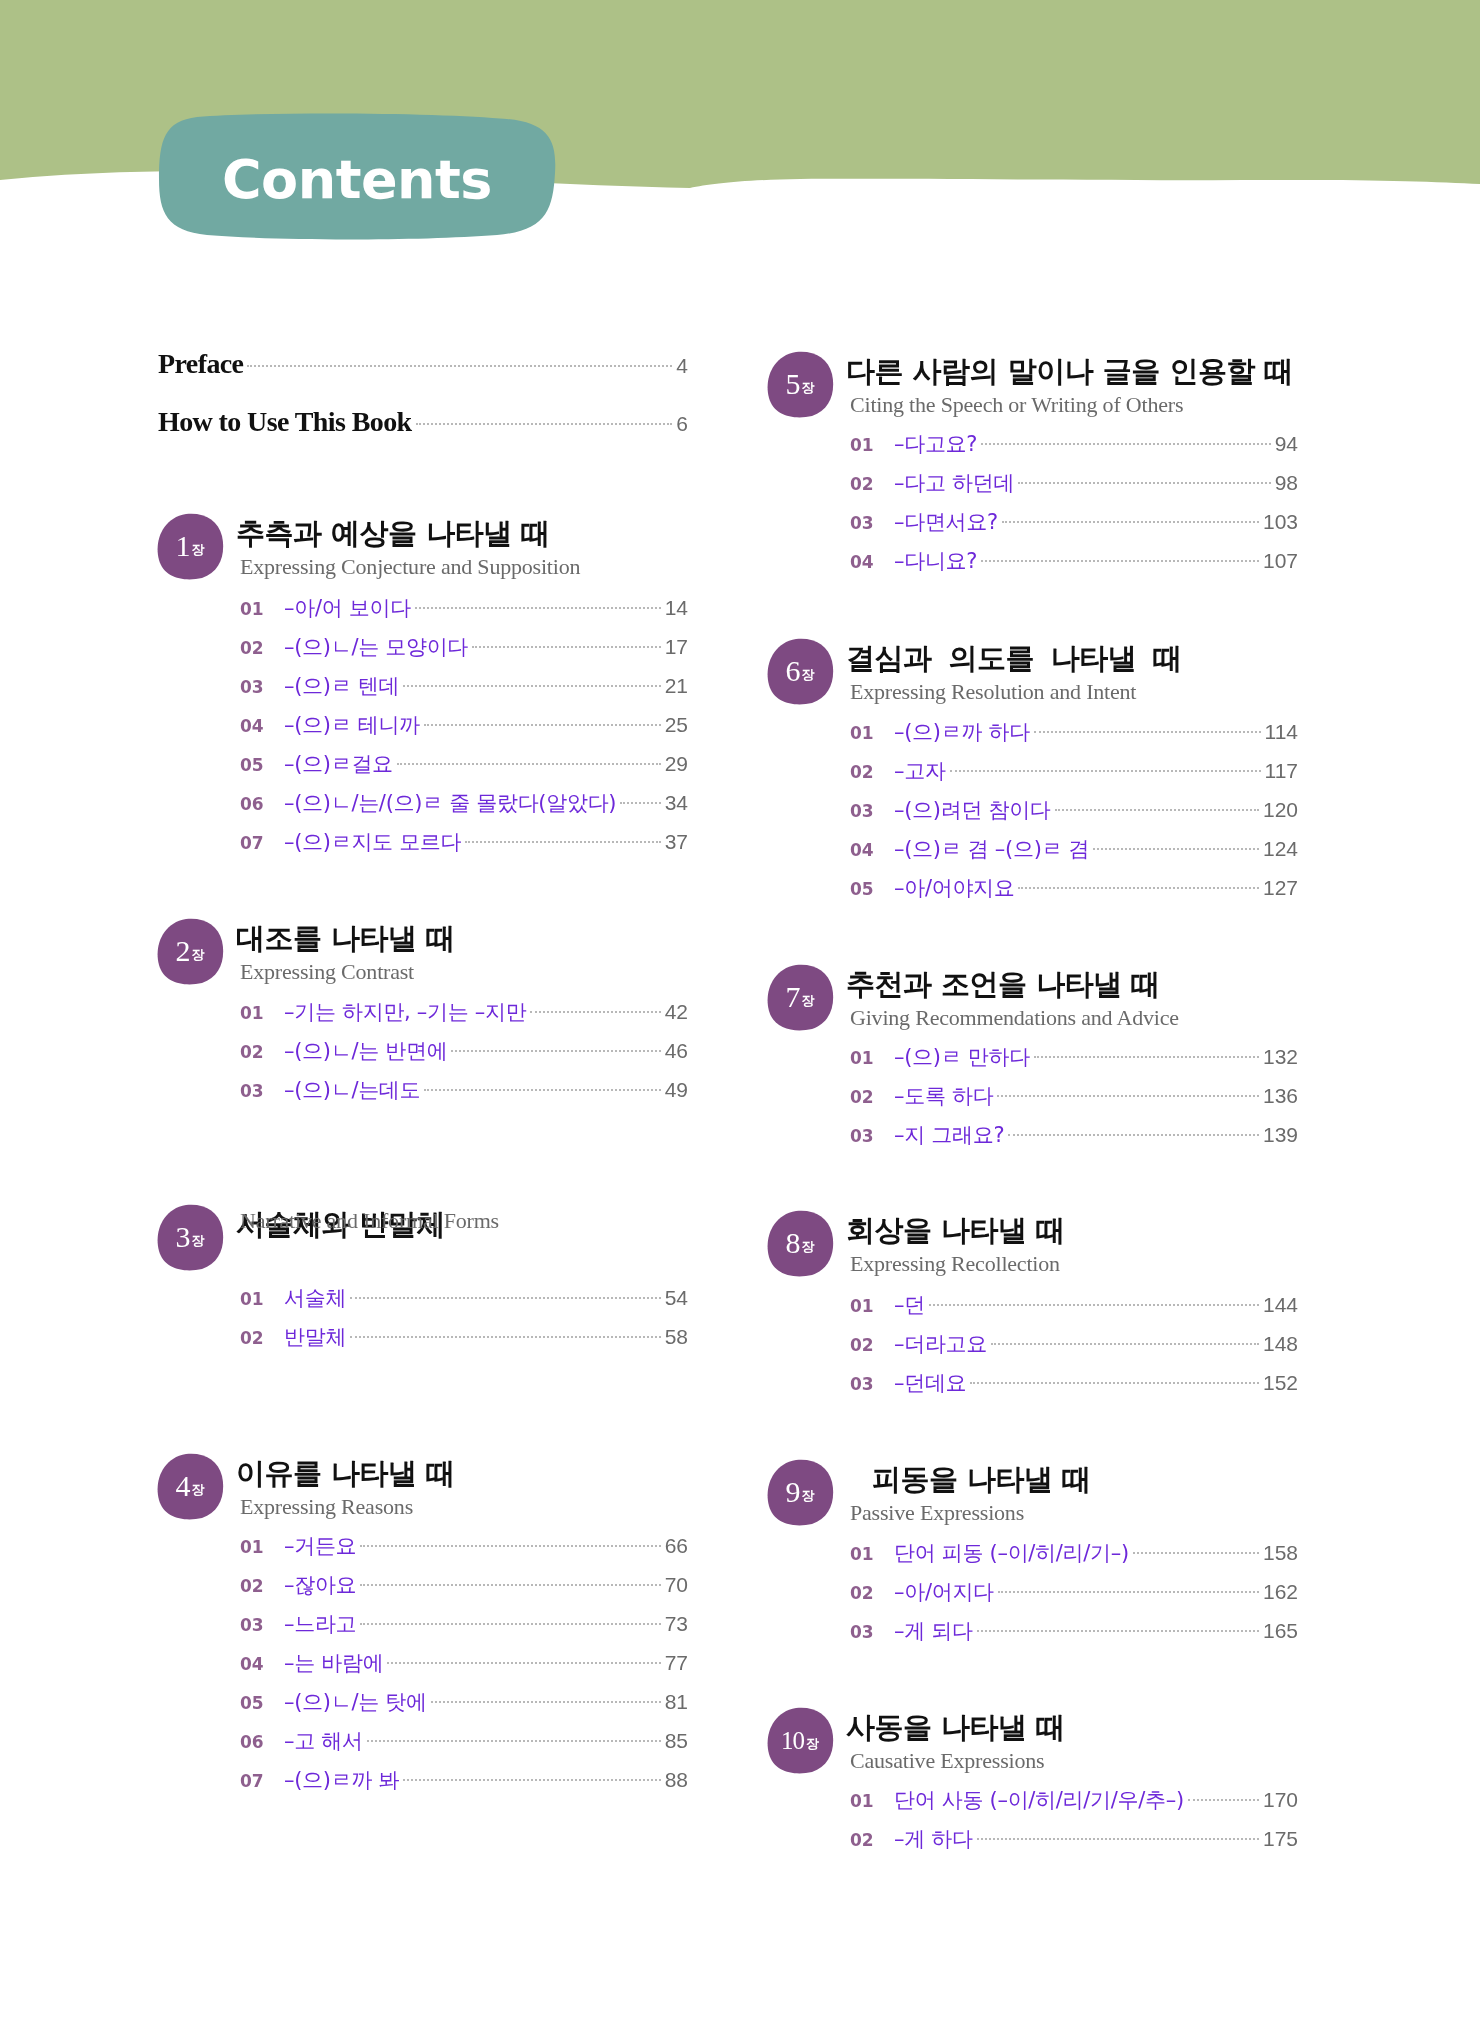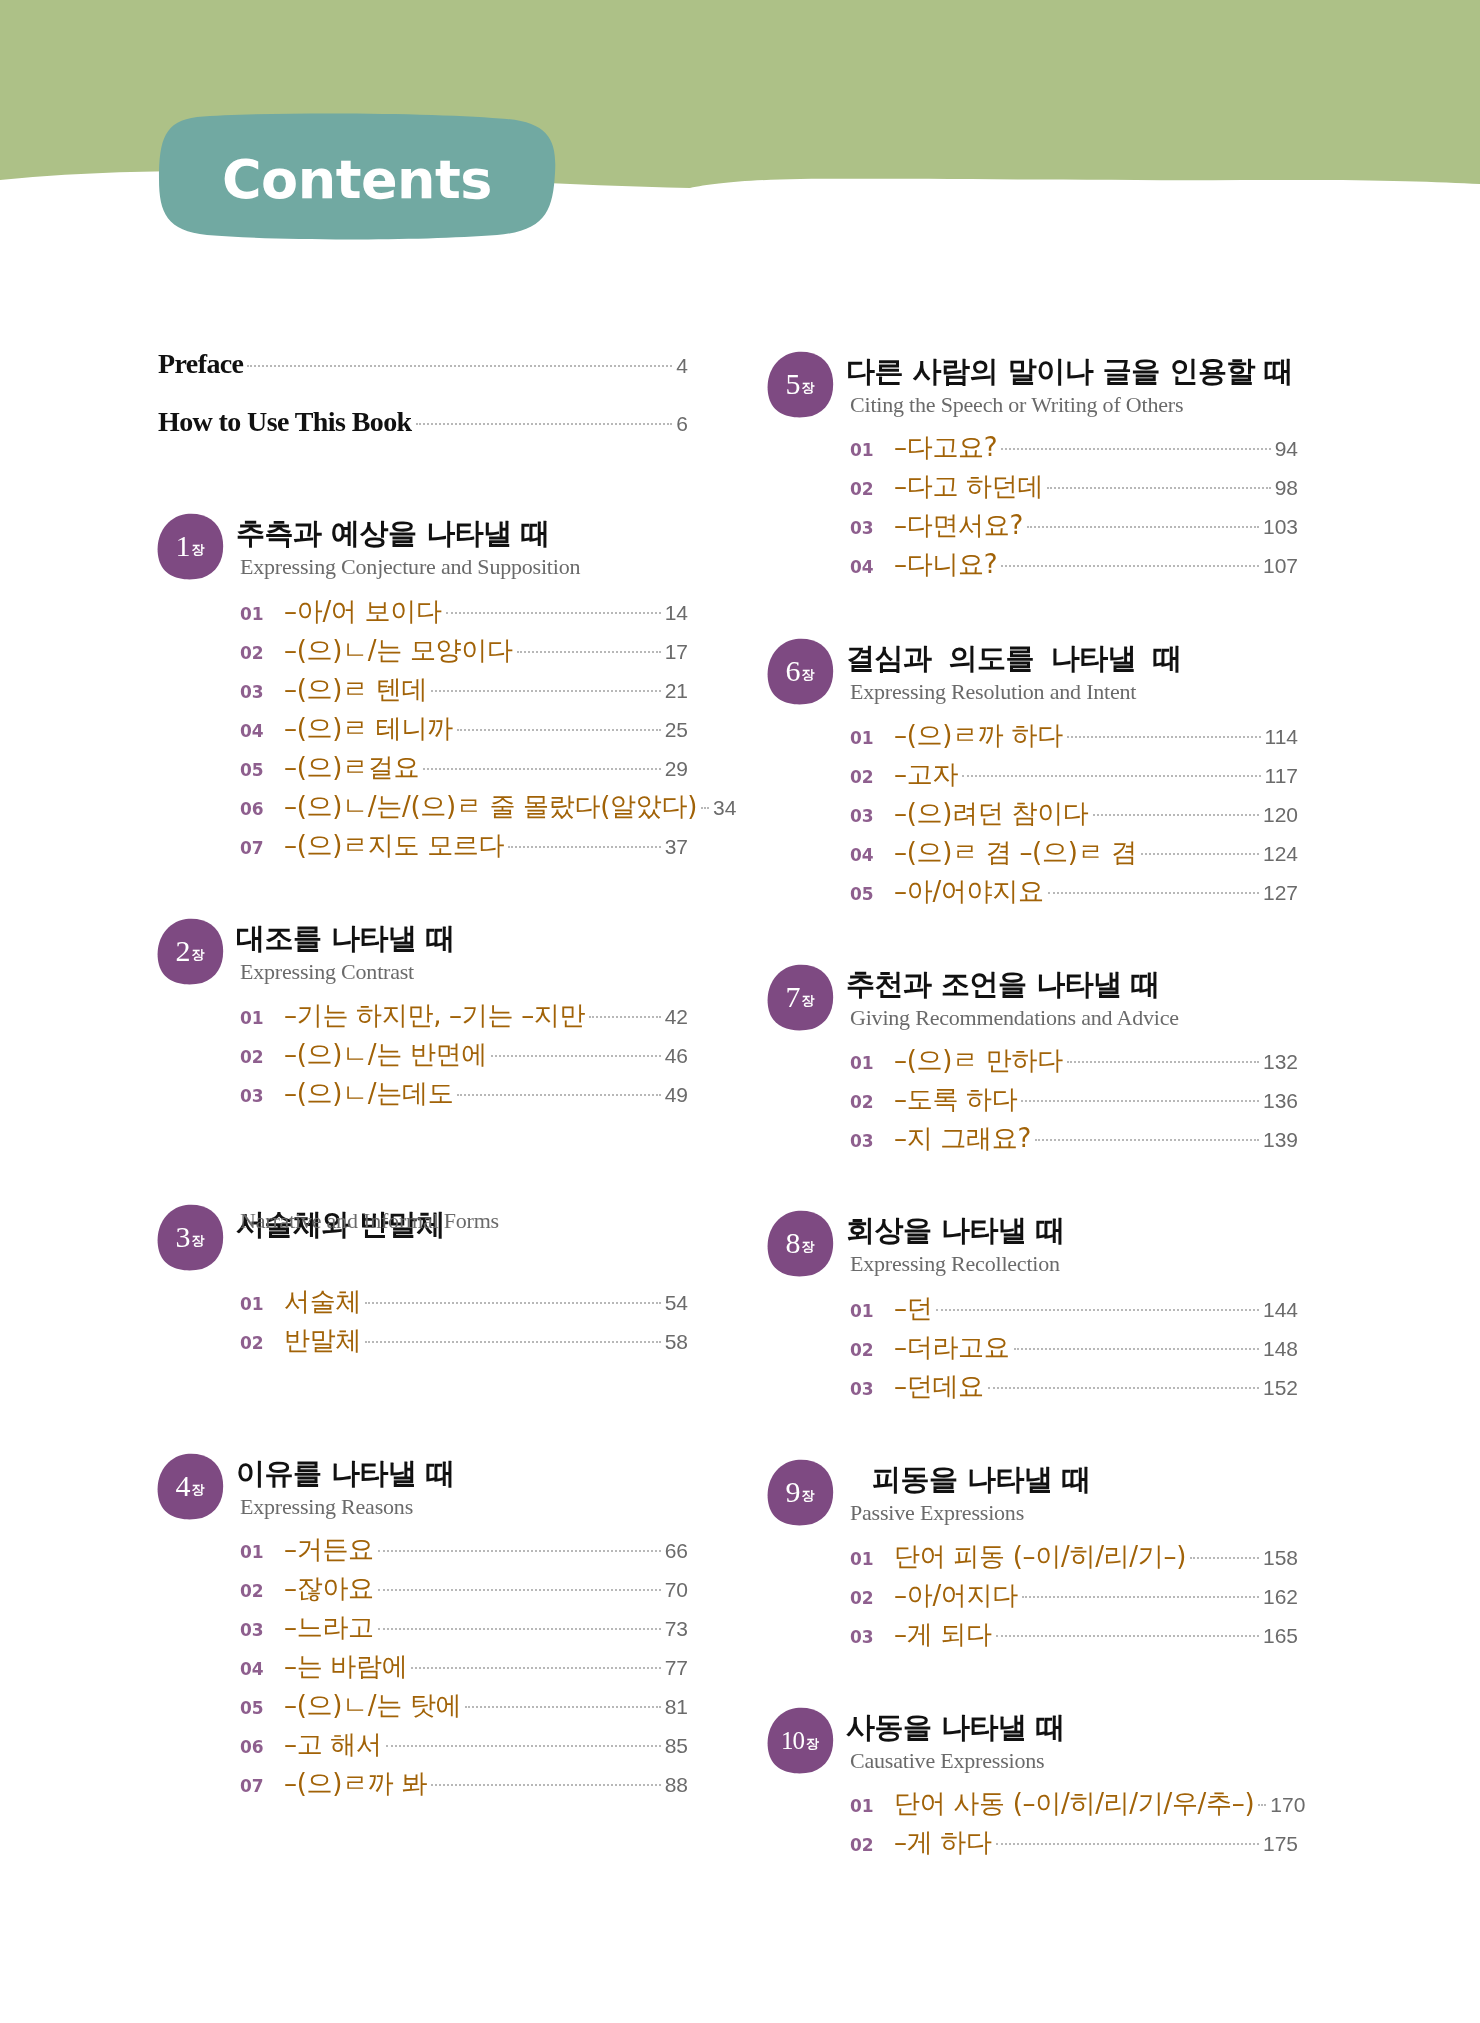--- a/index.html
+++ b/index.html
@@ -65,21 +65,21 @@
     letter-spacing: -0.2px;
   }
   .row {
     position: absolute; display: flex; align-items: baseline; height: 30px;
   }
   .row .num {
     font-family: "DejaVu Sans", sans-serif; font-weight: bold; font-size: 17px;
     color: #8e5f8e; width: 44px; flex: none;
   }
   .row .txt {
-    font-family: "DejaVu Sans", sans-serif; font-size: 26px; color: #a16207;
+    font-family: "DejaVu Sans", sans-serif; font-size: 21px; color: #6d28d9;
     white-space: nowrap; letter-spacing: -0.3px;
   }
 </style>
 </head>
 <body>
 
 <svg class="header-band" width="1480" height="200" viewBox="0 0 1480 200">
   <path d="M0 0 H1480 V184 C1440 182 1380 180 1300 180 C1100 181 900 178 800 179 C740 180 710 184 690 188 C600 186 500 181 420 177 C320 174 240 171 180 171 C110 172 60 174 0 180 Z" fill="#adc187"></path>
 </svg>
 

